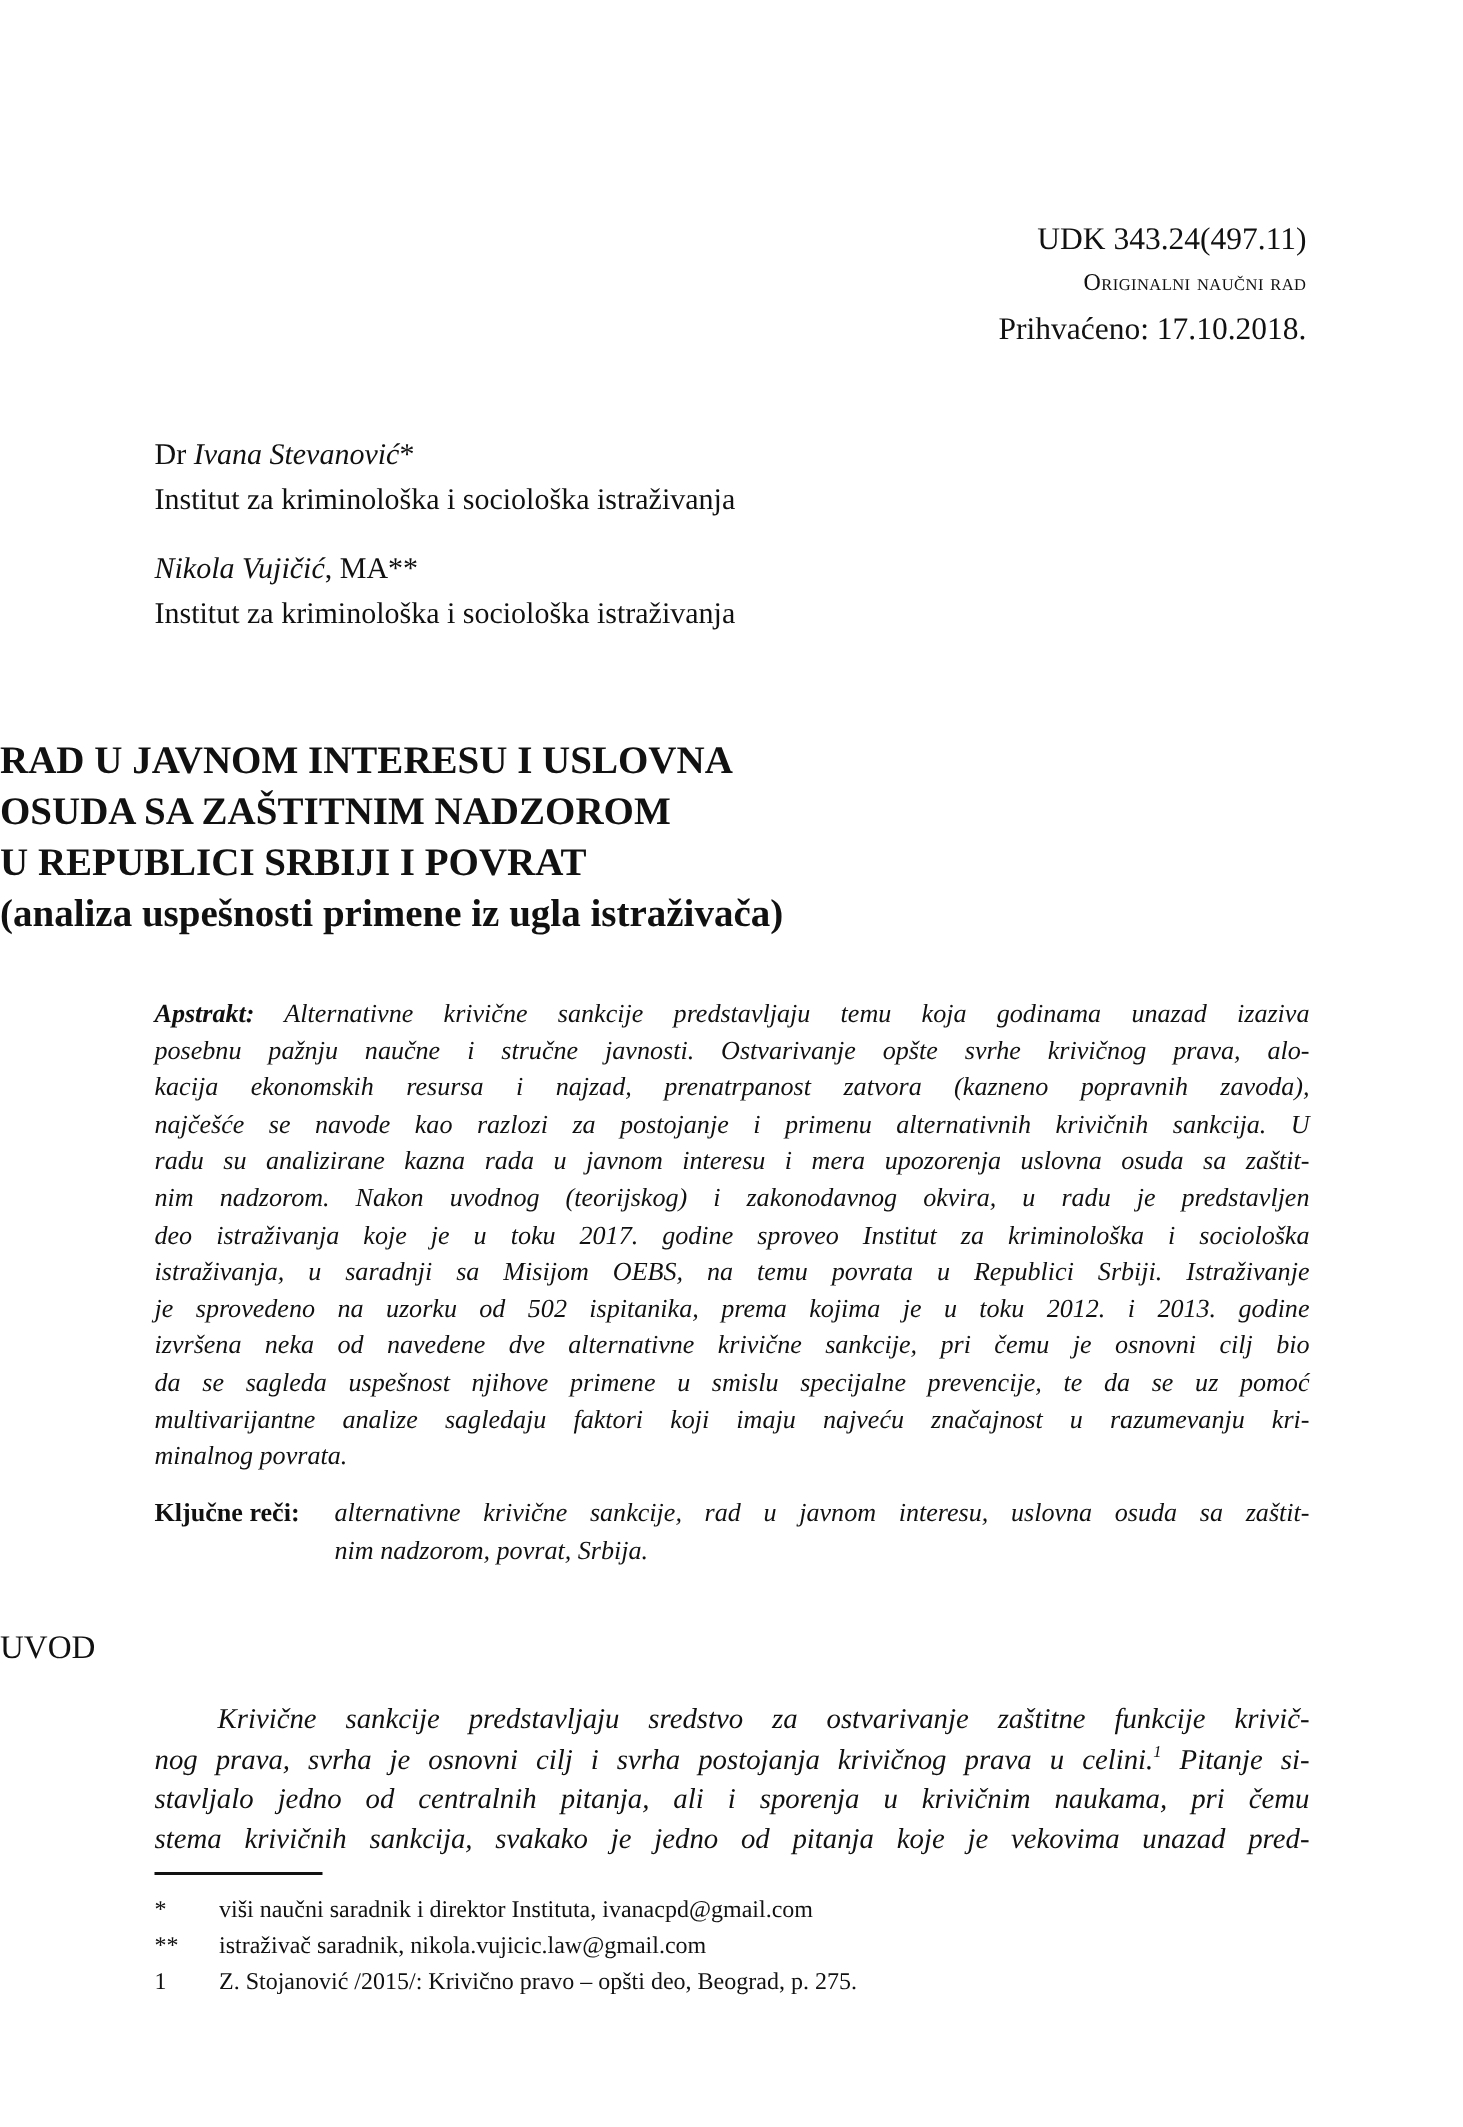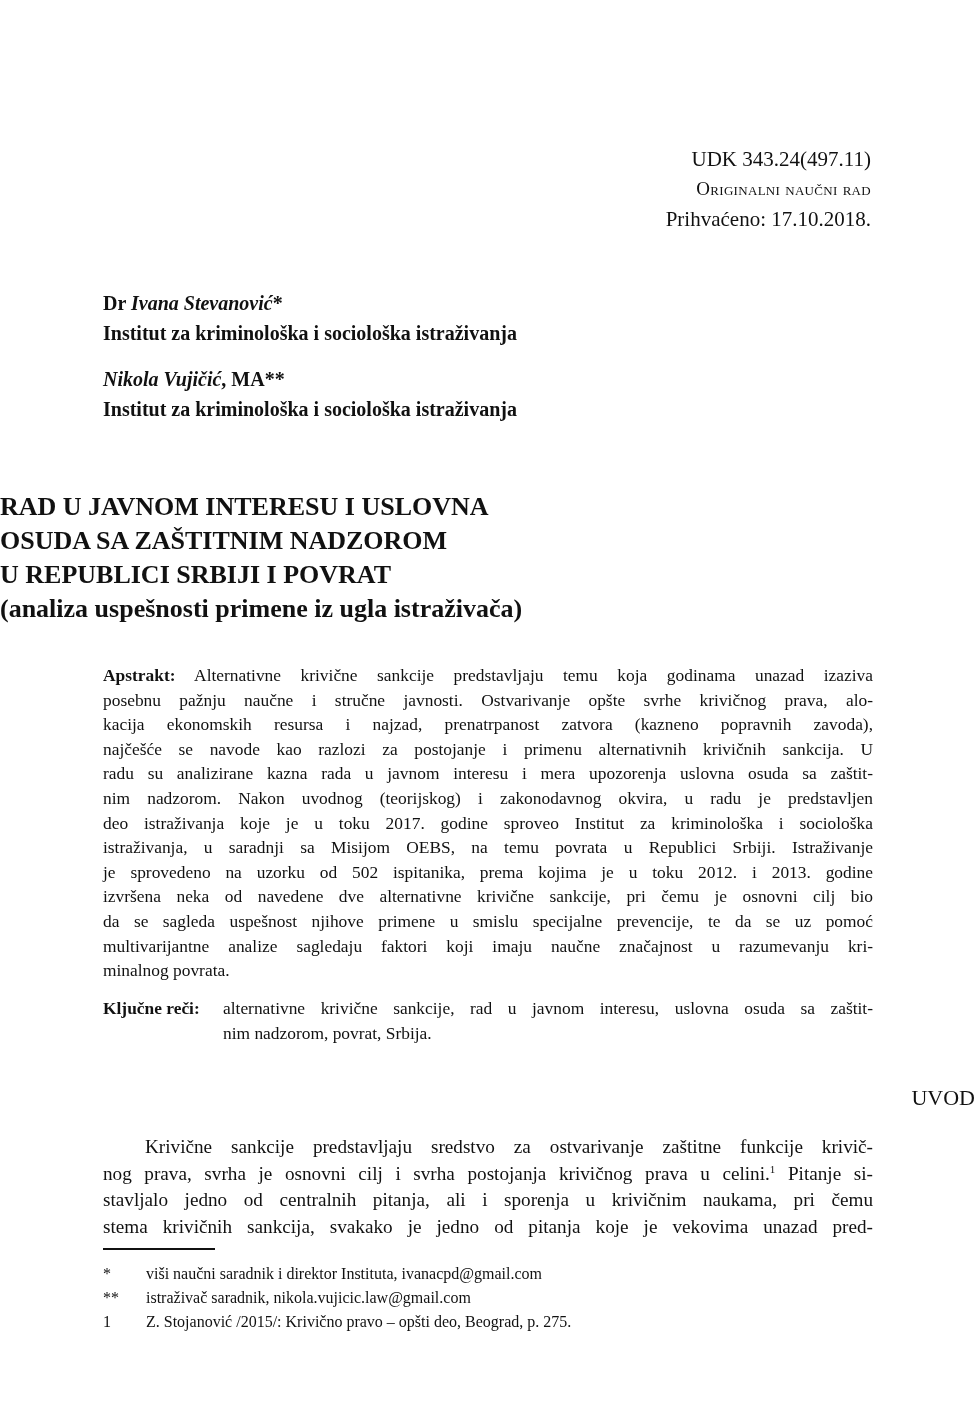--- a/index.html
+++ b/index.html
@@ -1,31 +1,31 @@
 <!DOCTYPE html>
 <html><head>
 <meta charset="utf-8">
 <style>
   html, body { margin:0; padding:0; background:#ffffff; }
   body { width:975px; height:1418px; position:relative; overflow:hidden;
          font-family:"Liberation Serif","DejaVu Serif",serif; color:#111; }
   .abs { position:absolute; }
   .meta { right:104px; text-align:right; font-size:21px; line-height:30px; }
-  .meta .sc { font-variant:small-caps; font-size:19px; letter-spacing:0.3px;text-align:right; }
-  .authors { left:103px; top:288px; font-size:20px; line-height:30px;font-weight:bold; }
+  .meta .sc { font-variant:small-caps; font-size:16px; letter-spacing:0.3px;text-align:right; }
+  .authors { left:103px; top:288px; font-size:20px; line-height:30px; }
   .authors .gap { height:16px; }
   .title { left:0; width:975px; top:490px; font-weight:bold;
            font-size:26px; line-height:34px; }
   .abstract { left:103px; width:770px; top:663px; font-size:17.4px; line-height:24.6px; }
-  .jl { display:block; text-align:justify; text-align-last:justify; white-space:nowrap; height:24.6px; }
+  .jl { display:block; text-align:justify; text-align-last:justify; white-space:nowrap; height:24.6px;font-style:italic; }
   .jl.last { text-align-last:left; }
   .kw { left:103px; width:770px; top:996px; font-size:17.4px; line-height:24.6px; }
   .kw .label { position:absolute; left:0; top:0; font-weight:bold; }
   .kw .body { position:absolute; left:120px; width:650px; }
-  .section { left:0; width:975px; top:1085px; text-align:right; font-size:22px; }
+  .section { left:0; width:975px; top:1085px; text-align:left; font-size:22px; }
   .intro { left:103px; width:770px; top:1134px; font-size:19.2px; line-height:26.5px; }
   .intro .jl { height:26.5px; }
   .indent { padding-left:42px; }
   sup { font-size:11px; vertical-align:super; line-height:0; }
   .rule { left:103px; top:1248px; width:112px; height:1.5px; background:#111; }
   .fn { left:103px; width:700px; top:1262px; font-size:16px; line-height:24px; }
   .fn .row { display:flex; }
   .fn .mark { width:43px; }
 </style>
 </head>
@@ -57,21 +57,21 @@
   <span class="jl">posebnu pažnju naučne i stručne javnosti. Ostvarivanje opšte svrhe krivičnog prava, alo-</span>
   <span class="jl">kacija ekonomskih resursa i najzad, prenatrpanost zatvora (kazneno popravnih zavoda),</span>
   <span class="jl">najčešće se navode kao razlozi za postojanje i primenu alternativnih krivičnih sankcija. U</span>
   <span class="jl">radu su analizirane kazna rada u javnom interesu i mera upozorenja uslovna osuda sa zaštit-</span>
   <span class="jl">nim nadzorom. Nakon uvodnog (teorijskog) i zakonodavnog okvira, u radu je predstavljen</span>
   <span class="jl">deo istraživanja koje je u toku 2017. godine sproveo Institut za kriminološka i sociološka</span>
   <span class="jl">istraživanja, u saradnji sa Misijom OEBS, na temu povrata u Republici Srbiji. Istraživanje</span>
   <span class="jl">je sprovedeno na uzorku od 502 ispitanika, prema kojima je u toku 2012. i 2013. godine</span>
   <span class="jl">izvršena neka od navedene dve alternativne krivične sankcije, pri čemu je osnovni cilj bio</span>
   <span class="jl">da se sagleda uspešnost njihove primene u smislu specijalne prevencije, te da se uz pomoć</span>
-  <span class="jl">multivarijantne analize sagledaju faktori koji imaju naučne značajnost u razumevanju kri-</span>
+  <span class="jl">multivarijantne analize sagledaju faktori koji imaju najveću značajnost u razumevanju kri-</span>
   <span class="jl last">minalnog povrata.</span>
 </div>
 
 <div class="abs kw">
   <b class="label">Ključne reči:</b>
   <div class="body">
     <span class="jl">alternativne krivične sankcije, rad u javnom interesu, uslovna osuda sa zaštit-</span>
     <span class="jl last">nim nadzorom, povrat, Srbija.</span>
   </div>
 </div>

